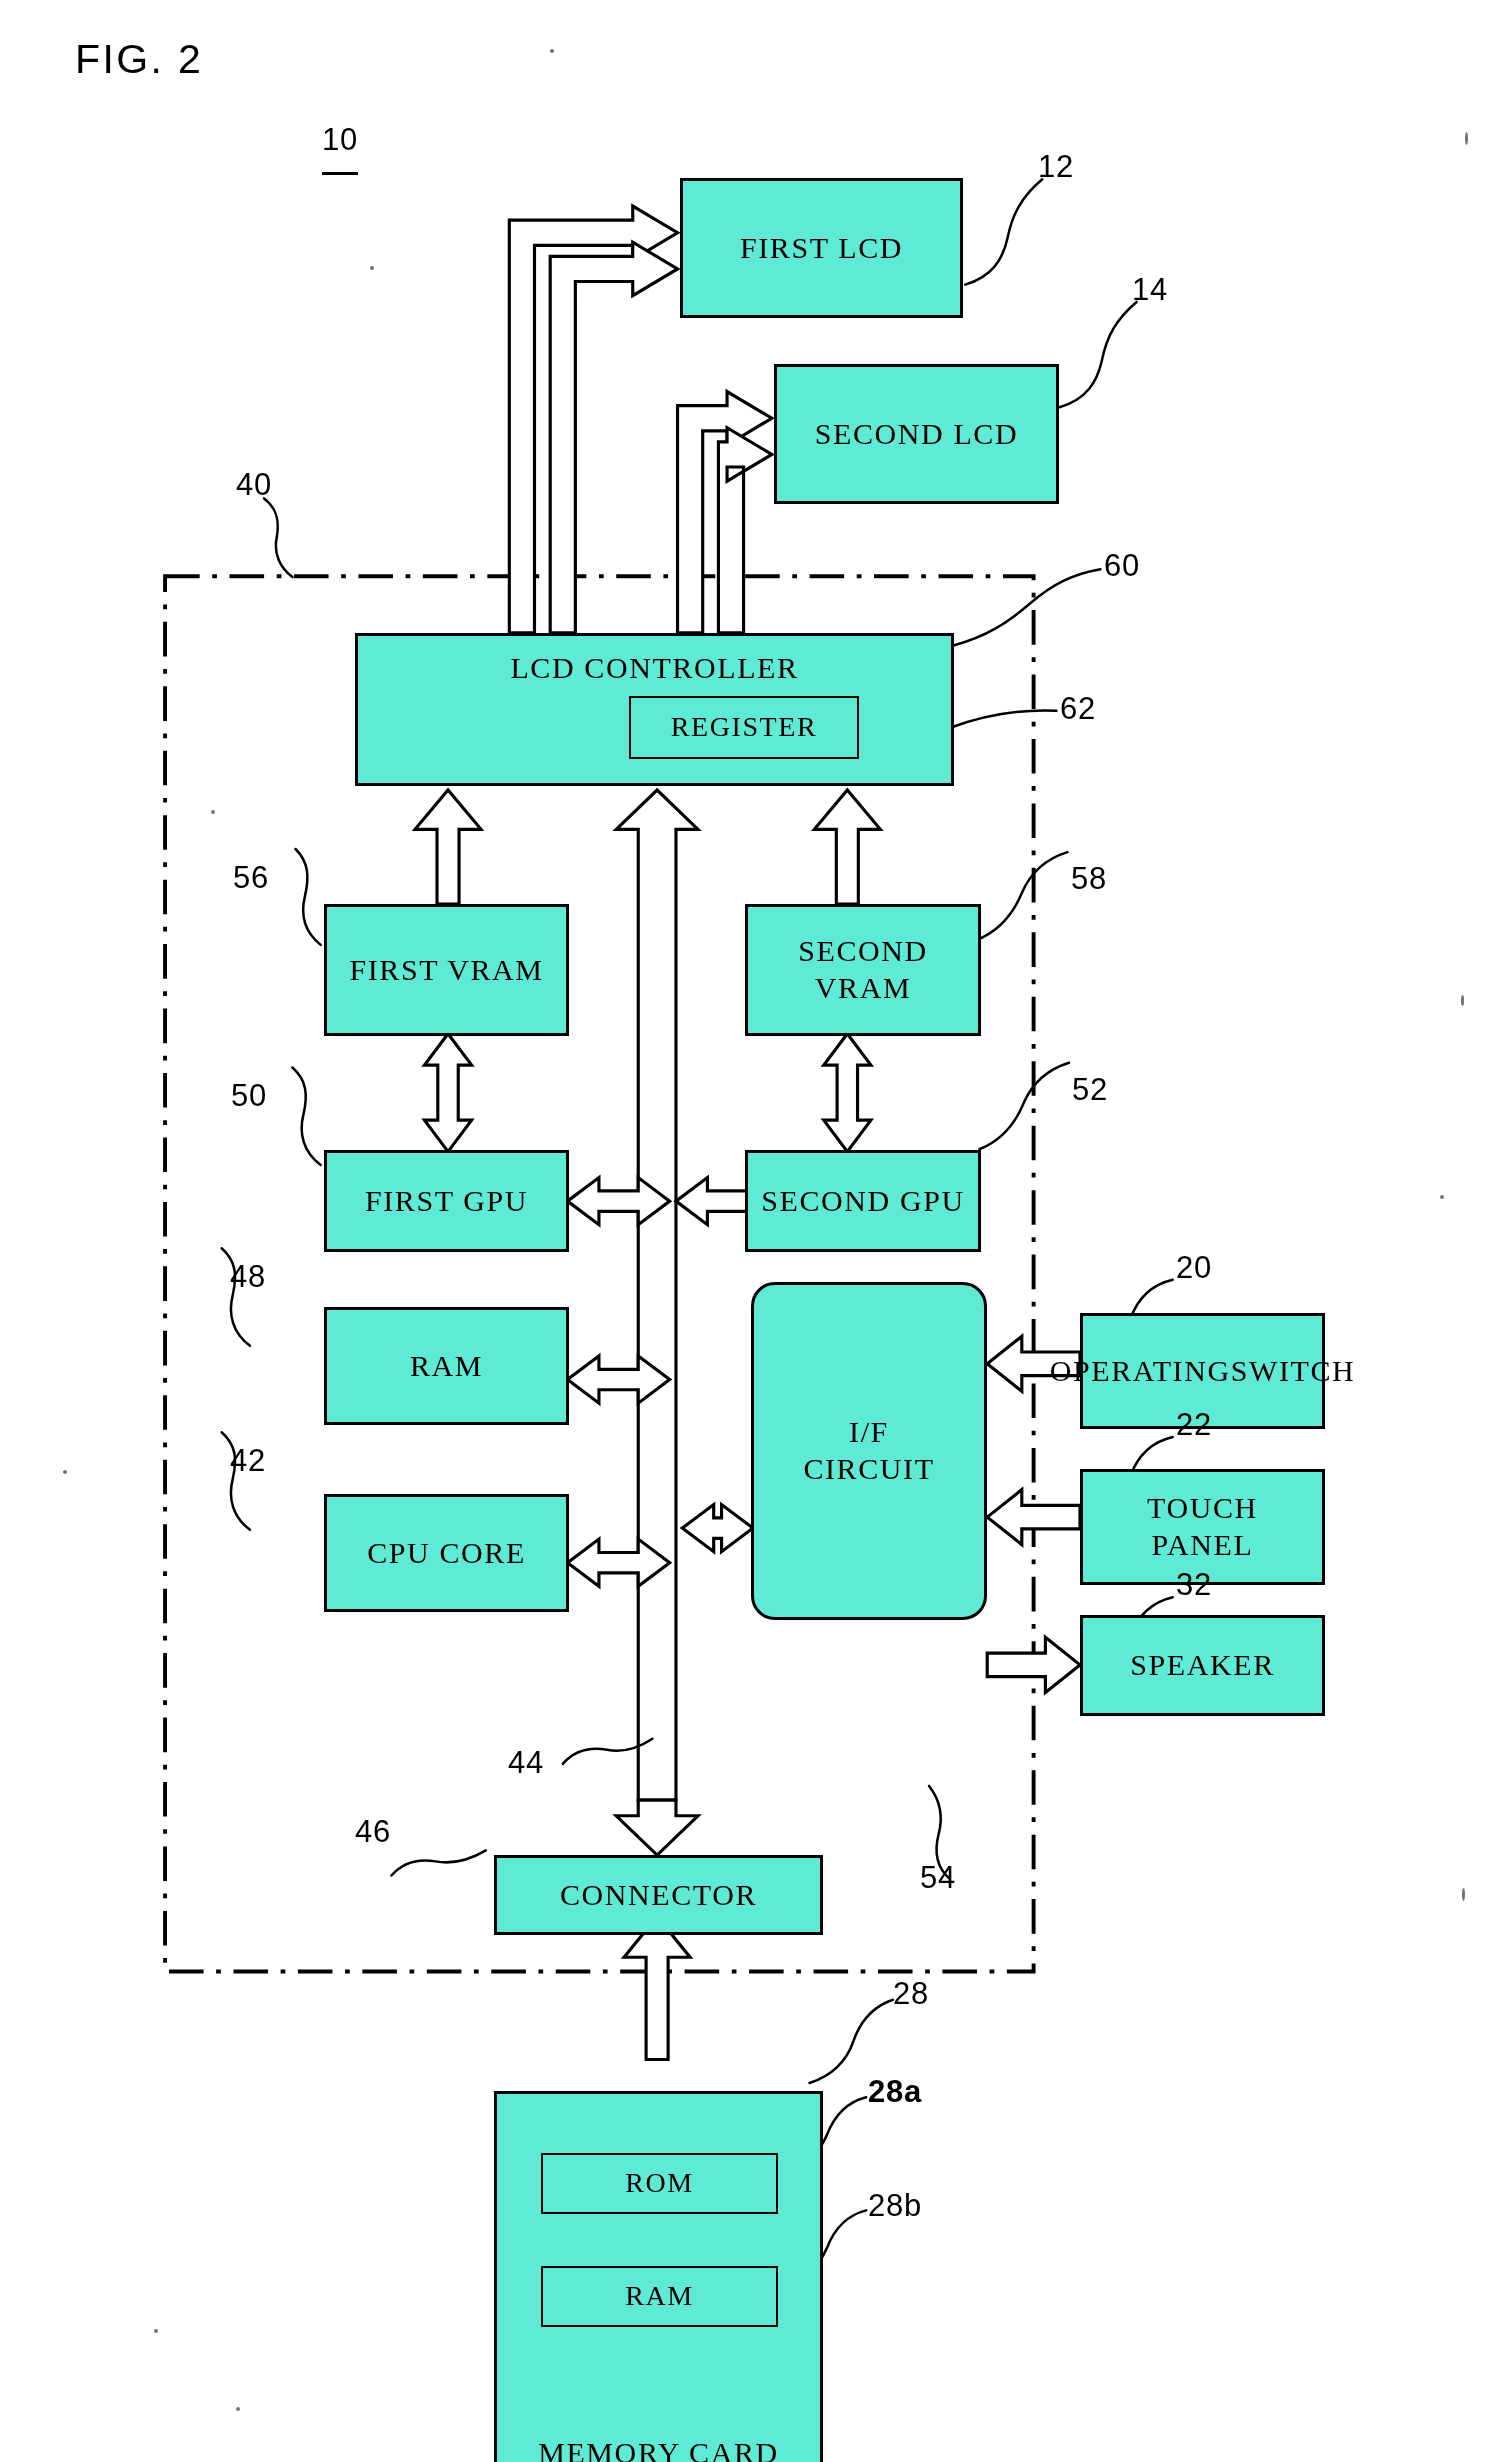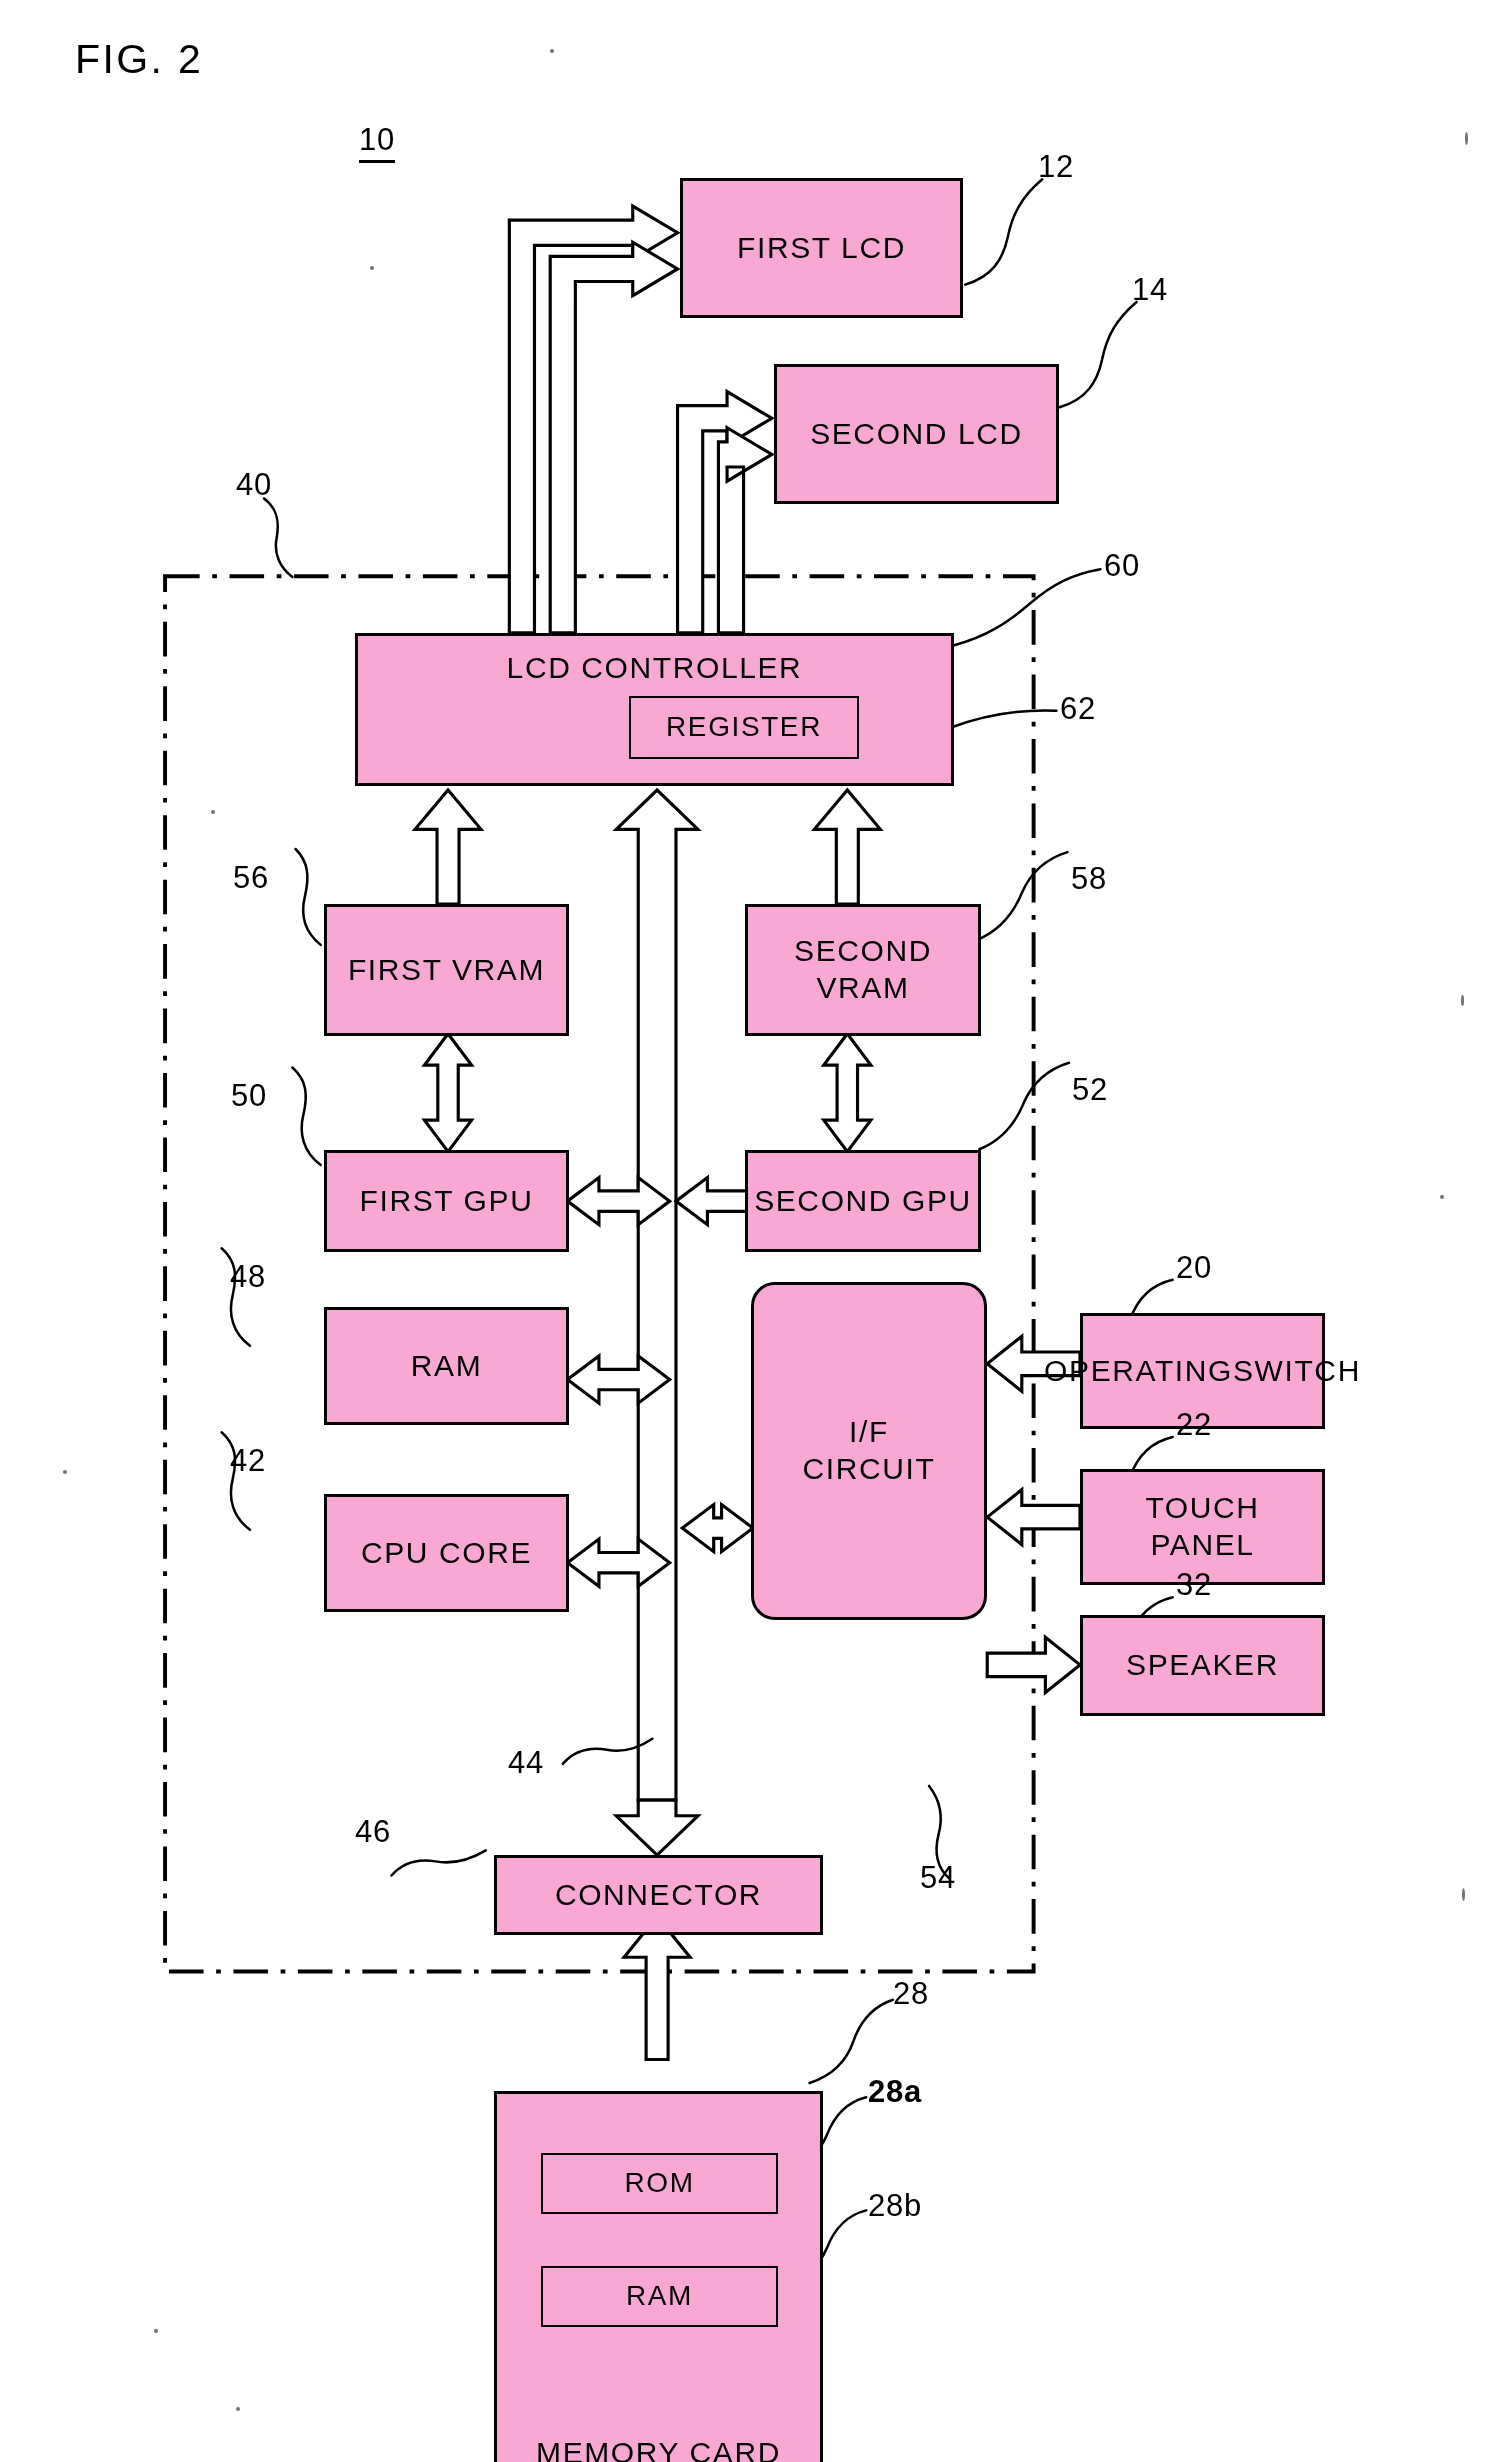--- a/index.html
+++ b/index.html
@@ -35,37 +35,36 @@
     font-family: "Liberation Sans", sans-serif;
     white-space: nowrap;
   }
   .sys-num {
     position: absolute;
     left: 322px;
     top: 124px;
     font-size: 31px;
     letter-spacing: 0.8px;
     border-bottom: 3.1px solid #000;
-    padding-bottom: 5px;
+    padding-bottom: 17px;
     line-height: 1;
-    margin-left: 37px;
   }
   .blk {
     position: absolute;
     box-sizing: border-box;
     border: 3.1px solid #000;
-    background: #f9a8d4;
+    background: #5eead4;
     display: flex;
     align-items: center;
     justify-content: center;
     text-align: center;
     font-size: 30px;
     letter-spacing: 1.6px;
     line-height: 1.22;
-    font-family: Liberation Sans, sans-serif;
+    font-family: Liberation Serif, serif;
   }
   .blk.thin { border-width: 2.4px; }
   .lbl {
     position: absolute;
     font-size: 31px;
     letter-spacing: 0.8px;
     line-height: 1;
     white-space: nowrap;
   }
   .reftxt { font-size: 31px; }

